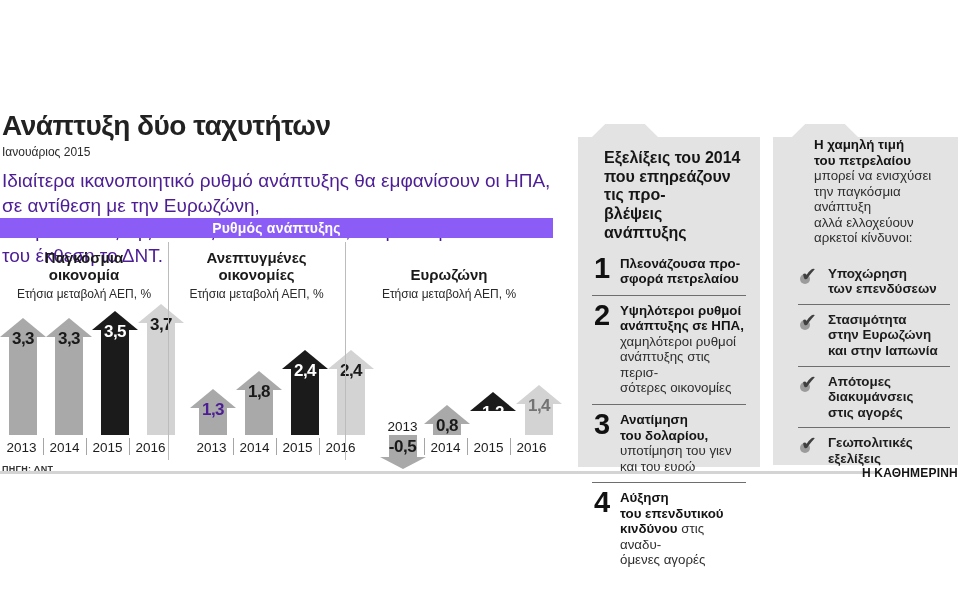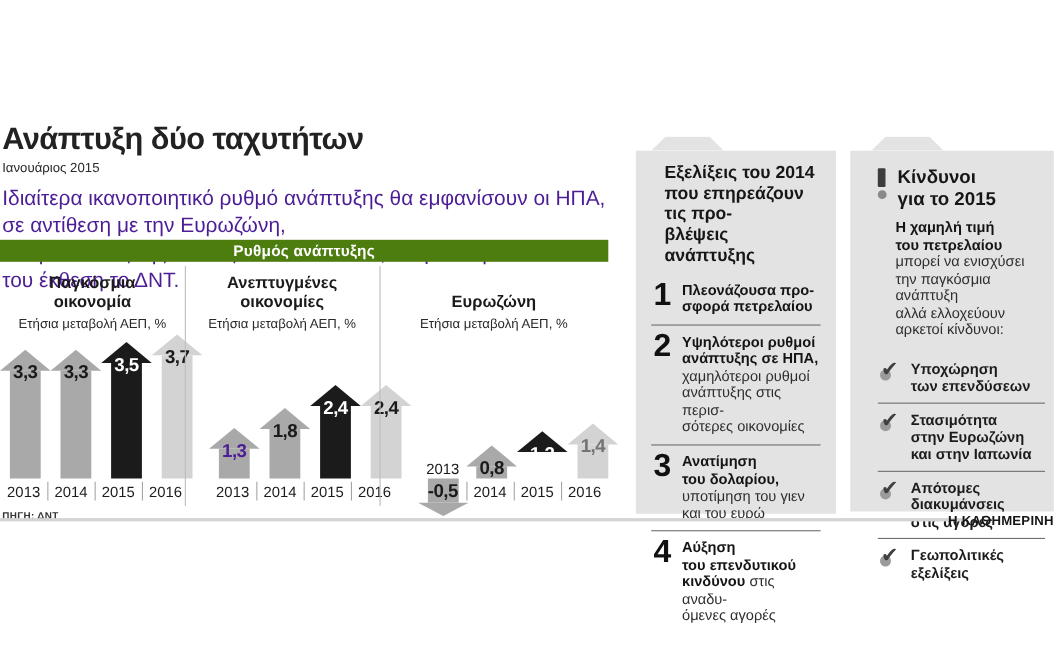--- a/index.html
+++ b/index.html
@@ -9,21 +9,21 @@
   .pre { white-space:pre-line; }
 
   
   .hdr { position:absolute; left:2px; top:110px; width:566px; }
   .hdr h1 { font-size:28px; font-weight:bold; color:#222; letter-spacing:-0.5px; }
   .hdr .date { font-size:12px; color:#2a2a2a; margin-top:3px; }
   .hdr .desc { font-size:19px; line-height:1.32; color:#4c1d95; margin-top:9px; }
 
   
   .charts { position:absolute; left:0; top:218px; width:553px; }
-  .banner { height:20px; background:#4d7c0f; color:#fff; font-weight:bold; font-size:14px;
+  .banner { height:20px; background:#8b5cf6; color:#fff; font-weight:bold; font-size:14px;
             text-align:center; line-height:20px; letter-spacing:0.2px; }
   .cols { display:flex; }
   .col1 { width:168px; } .col2 { width:177px; } .col3 { width:208px; }
   .col-title { height:46px; display:flex; align-items:flex-end; justify-content:center;
                text-align:center; font-weight:bold; font-size:15px; line-height:1.12; padding-top:8px; }
   .col-sub { height:18px; text-align:center; font-size:12px; color:#2a2a2a; padding-top:3px; }
   .chart-area { height:133px; display:flex; align-items:flex-end; justify-content:flex-start; }
   .year-row { height:26px; display:flex; justify-content:flex-start; }
   .col2 .strip { padding-left:22px; } .col3 .strip { padding-left:36px; }
   .slot { flex:0 0 43px; display:flex; justify-content:center; align-items:flex-end; position:relative; }
@@ -283,28 +283,20 @@
         <p class="itxt pre"><b>Αύξηση
 του επενδυτικού
 κινδύνου</b><span> στις αναδυ-
 όμενες αγορές</span></p>
       </li>
     </ol>
   </aside>
 
   <aside class="panel panel-risk">
     <div class="tab"></div>
-    <div class="risk-head">
-      <span class="excl-icon">
-        <span class="bar" style="display:block"></span>
-        <span class="dot" style="display:block"></span>
-      </span>
-      <h2 class="pre">Κίνδυνοι
-για το 2015</h2>
-    </div>
     <p class="risk-intro pre"><b>Η χαμηλή τιμή
 του πετρελαίου</b><span>
 μπορεί να ενισχύσει
 την παγκόσμια ανάπτυξη
 αλλά ελλοχεύουν
 αρκετοί κίνδυνοι:</span></p>
     <ul class="risk-list">
       <li class="risk-item">
         <span class="check-icon"><span class="glyph">✔</span></span>
         <span class="rtxt pre">Υποχώρηση

